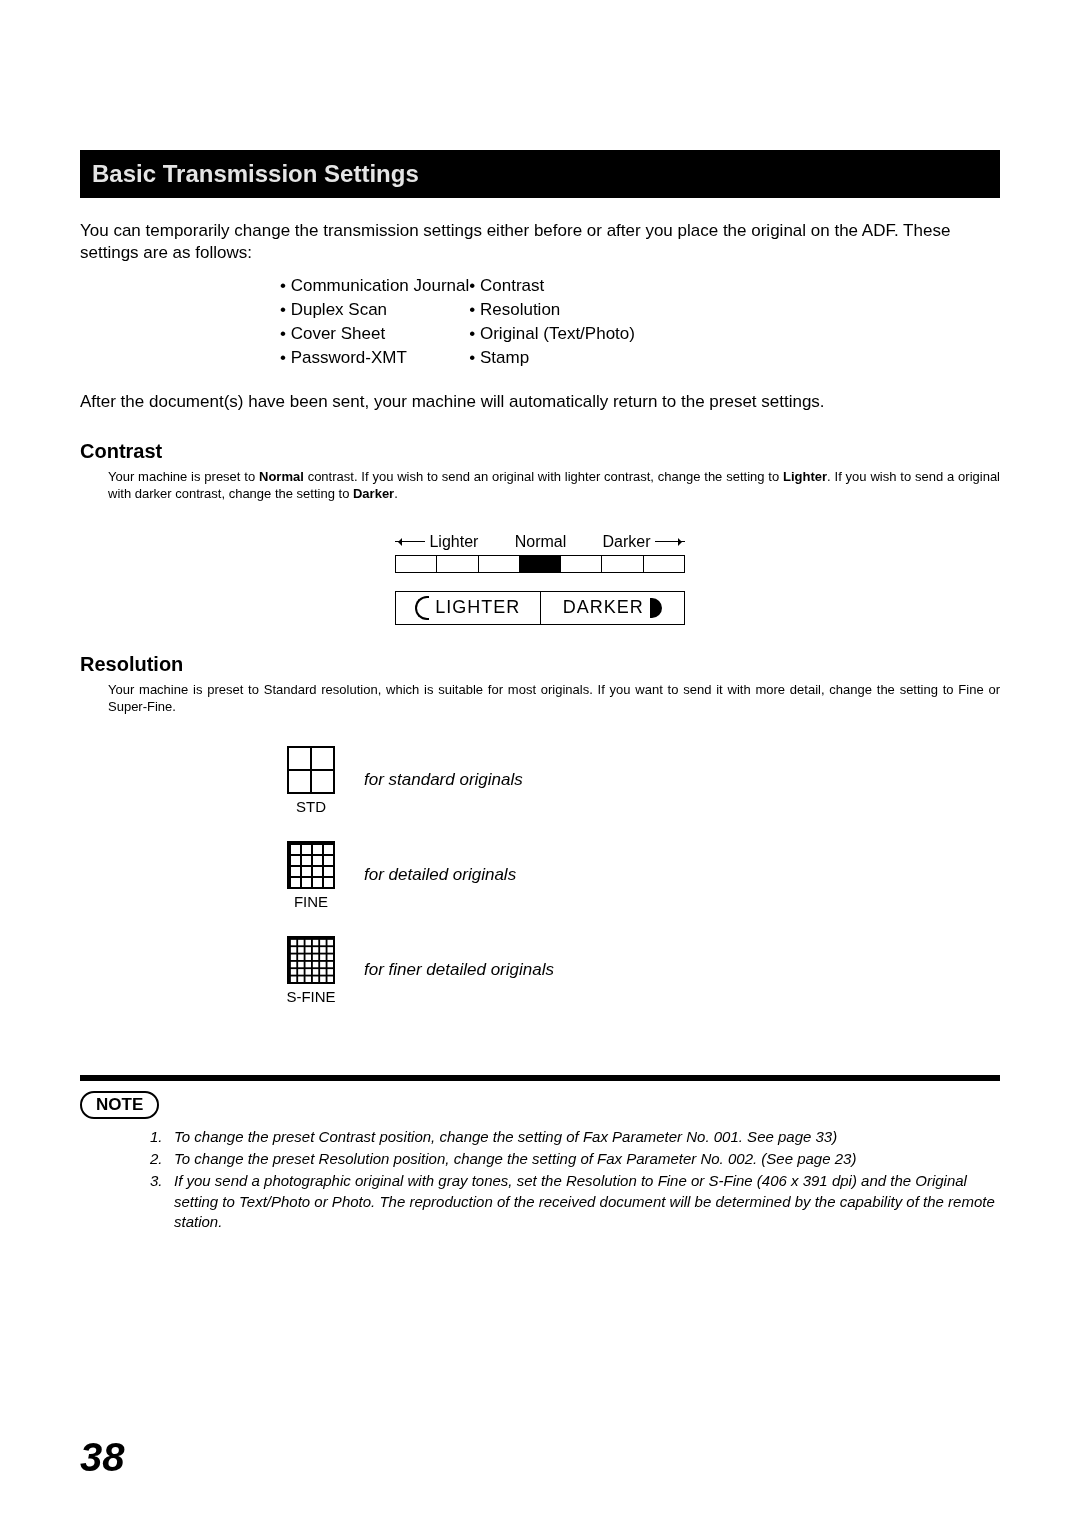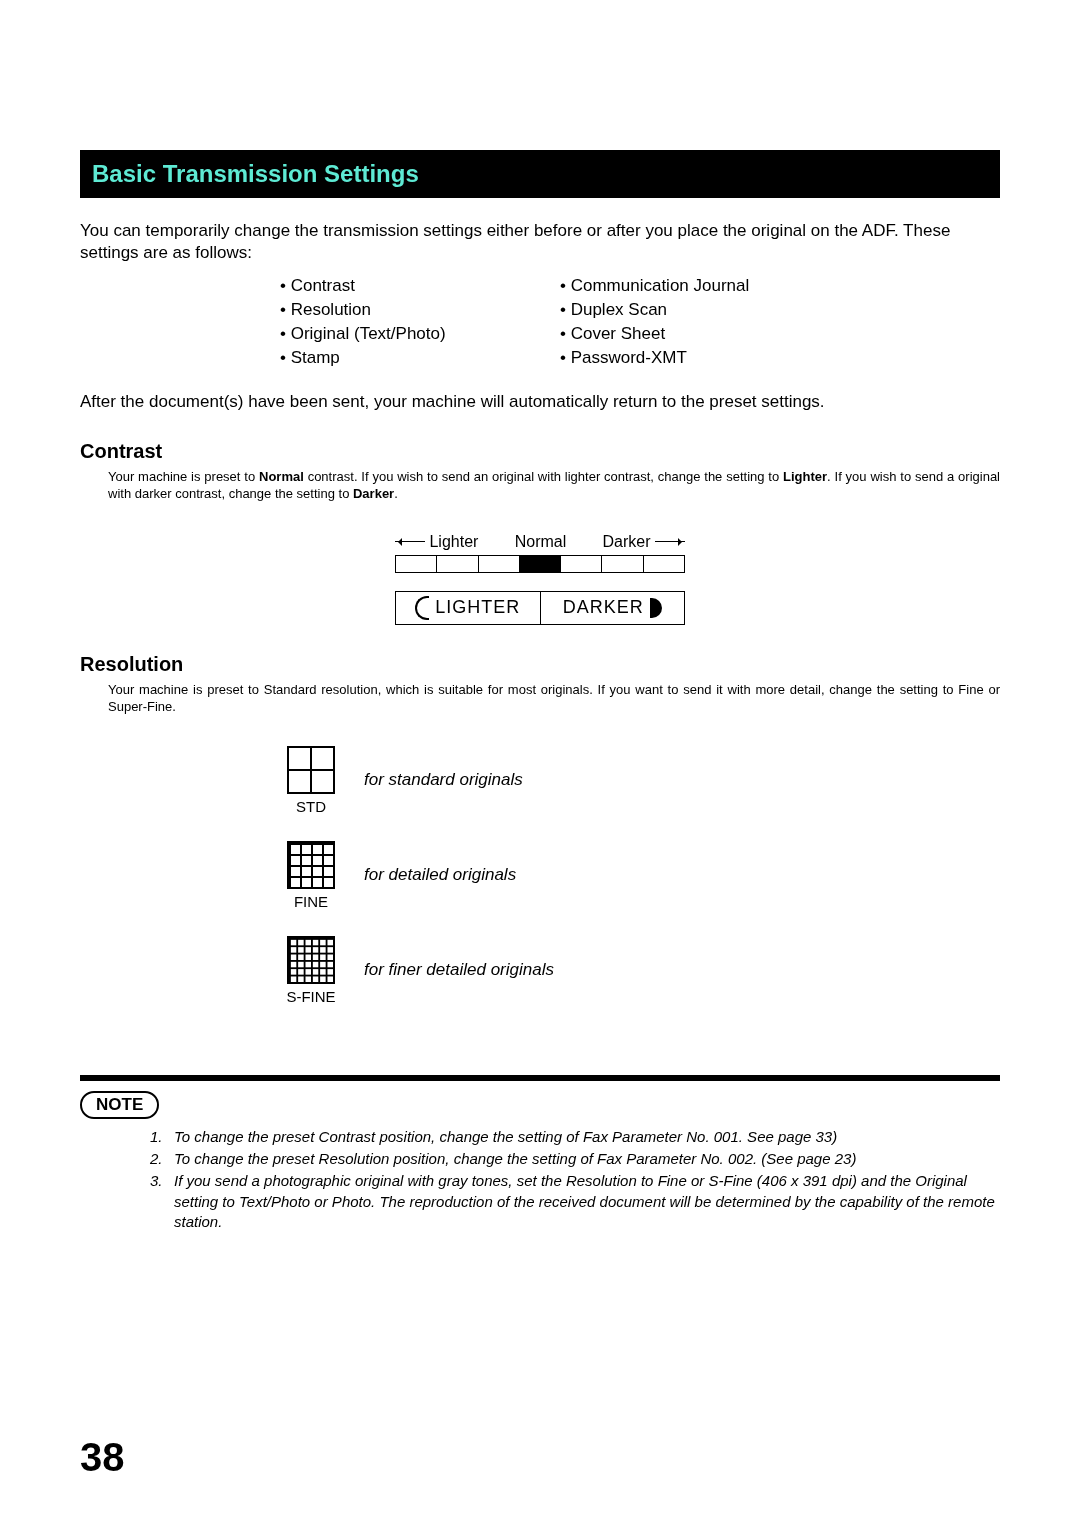--- a/index.html
+++ b/index.html
@@ -11,21 +11,21 @@
   }
   .page {
     width: 1080px;
     height: 1528px;
     position: relative;
     box-sizing: border-box;
     padding: 150px 80px 0 80px;
   }
   .header-bar {
     background: #000;
-    color: #5eead4;
+    color: #e5e5e5;
     font-weight: bold;
     font-size: 24px;
     padding: 10px 12px;
   }
   .intro {
     font-size: 17px;
     margin-top: 22px;
     line-height: 1.3;
   }
   .settings-list {
@@ -128,43 +128,43 @@
   .res-desc{margin-left:22px;font-style:italic;}
   
   .note-bar{height:6px;background:#000;margin-top:70px;}
   .note-pill{
     display:inline-block;border:2px solid #000;border-radius:16px;
     padding:2px 14px;font-weight:bold;font-size:17px;margin-top:10px;
   }
   .note-list{margin:8px 0 0 70px;font-size:15px;font-style:italic;line-height:1.35;}
   .note-list .nitem{display:flex;margin-bottom:2px;}
   .note-list .num{width:24px;flex-shrink:0;}
-  .page-num{position:absolute;left:80px;bottom:48px;font-size:40px;font-weight:bold;}
+  .page-num{position:absolute;left:80px;bottom:48px;font-size:40px;font-weight:bold;font-style:italic;}
 </style>
 </head>
 <body>
 
 <div class="page">
 
   <div class="header-bar">Basic Transmission Settings</div>
 
   <div class="intro">You can temporarily change the transmission settings either before or after you place the original on the ADF.  These settings are as follows:</div>
 
   <div class="settings-list">
+    <div class="settings-col">
+      <div class="item">• <span>Communication Journal</span></div>
+      <div class="item">• <span>Duplex Scan</span></div>
+      <div class="item">• <span>Cover Sheet</span></div>
+      <div class="item">• <span>Password-XMT</span></div>
+    </div>
     <div class="settings-col left">
       <div class="item">• <span>Contrast</span></div>
       <div class="item">• <span>Resolution</span></div>
       <div class="item">• <span>Original (Text/Photo)</span></div>
       <div class="item">• <span>Stamp</span></div>
-    </div>
-    <div class="settings-col">
-      <div class="item">• <span>Communication Journal</span></div>
-      <div class="item">• <span>Duplex Scan</span></div>
-      <div class="item">• <span>Cover Sheet</span></div>
-      <div class="item">• <span>Password-XMT</span></div>
     </div>
   </div>
 
   <div class="after-note">After the document(s) have been sent, your machine will automatically return to the preset settings.</div>
 
   <div class="section-head">Contrast</div>
   <div class="section-body">
     <span>Your machine is preset to </span><b>Normal</b><span> contrast.  If you wish to send an original with lighter contrast, change the setting to </span><b>Lighter</b><span>.  If you wish to send a original with darker contrast, change the setting to </span><b>Darker</b><span>.</span>
   </div>
 

